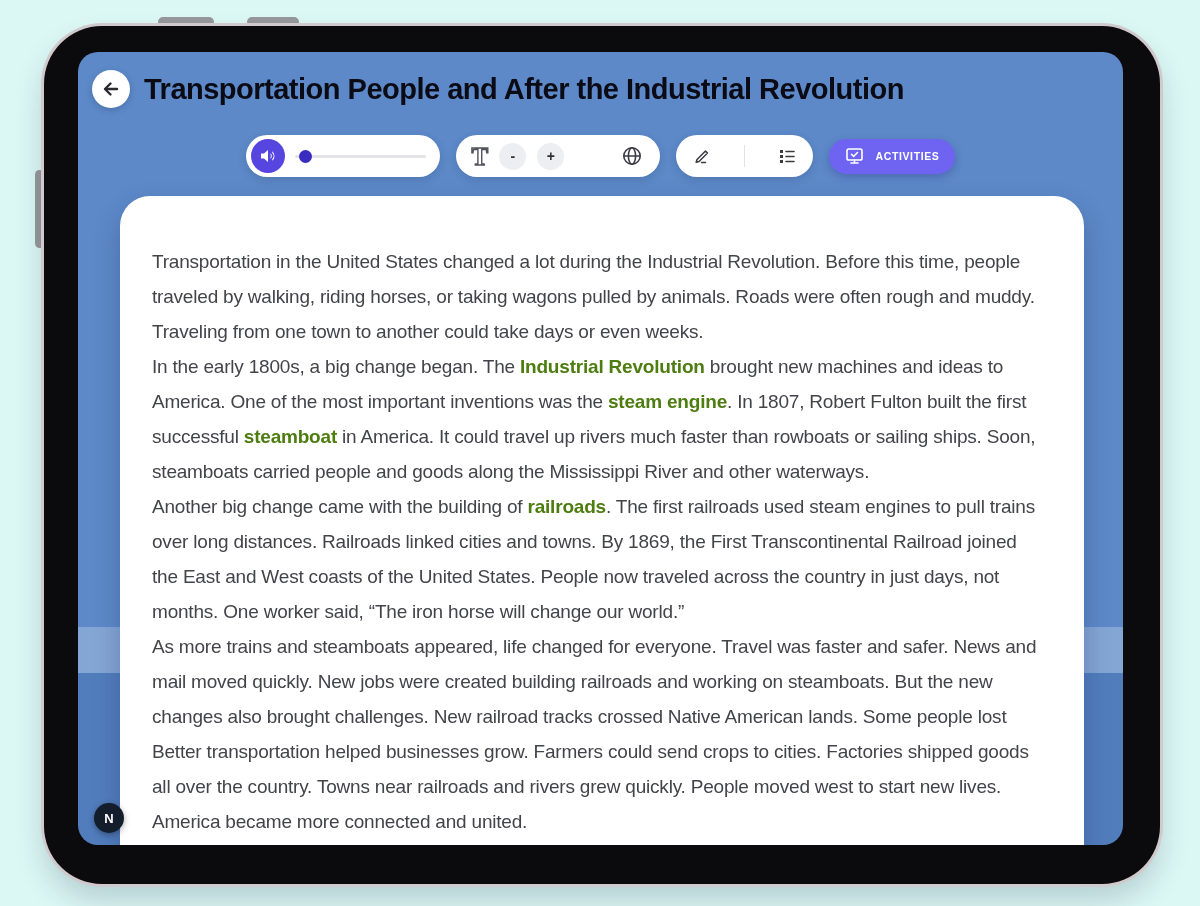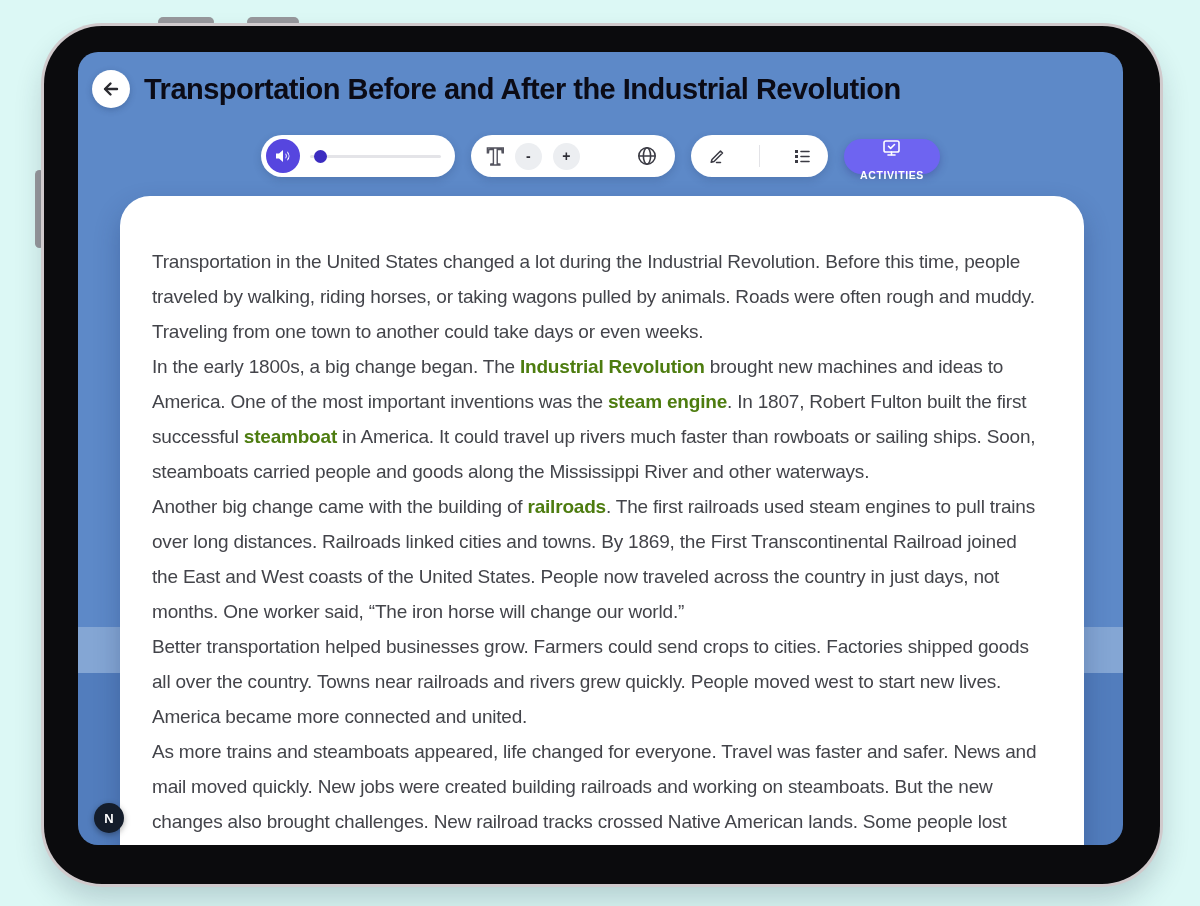--- a/index.html
+++ b/index.html
@@ -61,21 +61,20 @@
     font-family:"Liberation Sans",sans-serif;
   }
   .globe-wrap{margin-left:auto;display:flex;align-items:center;cursor:pointer;background:none;border:none;padding:0;}
   .tools-pill{width:105px;padding:0 16px;justify-content:space-between;}
   .icon-btn{background:none;border:none;padding:0;display:flex;align-items:center;cursor:pointer;}
   .pill-divider{width:1px;height:22px;background:#e3e3e7;}
   .activities-btn{
     height:35px;border-radius:18px;background:#6e64f1;border:none;cursor:pointer;
     display:flex;align-items:center;gap:12px;padding:0 16px;
     box-shadow:0 3px 8px rgba(40,30,120,.30);
-    flex-direction:column;
   }
   .activities-label{color:#ffffff;font-size:10.5px;font-weight:700;letter-spacing:.6px;}
   
   .reading-card{
     position:absolute;left:42px;top:144px;width:964px;height:716px;
     background:#ffffff;border-radius:30px;overflow:hidden;
     box-shadow:0 12px 26px rgba(20,40,90,.28);
   }
   .passage{padding:48px 40px 0 32px;}
   .passage p{
@@ -108,21 +107,21 @@
 
       <div class="hdr">
         <button class="back-btn">
           <span>
             <svg width="20" height="20" viewBox="0 0 20 20" fill="none" stroke="#2a2a30" stroke-width="2.4" stroke-linecap="round" stroke-linejoin="round">
               <line x1="16" y1="10" x2="4.5" y2="10"></line>
               <polyline points="9.5,4.5 4,10 9.5,15.5"></polyline>
             </svg>
           </span>
         </button>
-        <div class="page-title">Transportation Before and After the Industrial Revolution</div>
+        <div class="page-title">Transportation People and After the Industrial Revolution</div>
       </div>
 
       <div class="toolbar">
 
         <div class="pill audio-pill">
           <button class="speaker-circle">
             <span>
               <svg width="18" height="18" viewBox="0 0 18 18" fill="#ffffff">
                 <path d="M2 6.5v5h3l4 3.5v-12l-4 3.5z"></path>
                 <path d="M11.5 6.2a3.6 3.6 0 0 1 0 5.6v-1.6a2 2 0 0 0 0-2.4z"></path>
@@ -186,22 +185,22 @@
           </span>
           <span class="activities-label">ACTIVITIES</span>
         </button>
       </div>
 
       <div class="reading-card">
         <div class="passage">
             <p><span>Transportation in the United States changed a lot during the Industrial Revolution. Before this time, people traveled by walking, riding horses, or taking wagons pulled by animals. Roads were often rough and muddy. Traveling from one town to another could take days or even weeks.</span></p>
             <p><span>In the early 1800s, a big change began. The </span><span class="bold">Industrial Revolution</span><span> brought new machines and ideas to America. One of the most important inventions was the </span><span class="bold">steam engine</span><span>. In 1807, Robert Fulton built the first successful </span><span class="bold">steamboat</span><span> in America. It could travel up rivers much faster than rowboats or sailing ships. Soon, steamboats carried people and goods along the Mississippi River and other waterways.</span></p>
             <p><span>Another big change came with the building of </span><span class="bold">railroads</span><span>. The first railroads used steam engines to pull trains over long distances. Railroads linked cities and towns. By 1869, the First Transcontinental Railroad joined the East and West coasts of the United States. People now traveled across the country in just days, not months. One worker said, “The iron horse will change our world.”</span></p>
+            <p><span>As more trains and steamboats appeared, life changed for everyone. Travel was faster and safer. News and mail moved quickly. New jobs were created building railroads and working on steamboats. But the new changes also brought challenges. New railroad tracks crossed Native American lands. Some people lost</span></p>
             <p><span>Better transportation helped businesses grow. Farmers could send crops to cities. Factories shipped goods all over the country. Towns near railroads and rivers grew quickly. People moved west to start new lives. America became more connected and united.</span></p>
-            <p><span>As more trains and steamboats appeared, life changed for everyone. Travel was faster and safer. News and mail moved quickly. New jobs were created building railroads and working on steamboats. But the new changes also brought challenges. New railroad tracks crossed Native American lands. Some people lost</span></p>
           </div>
       </div>
 
       <button class="n-badge">N</button>
 
     </div>
   </div>
 </div>
 
 </body></html>

